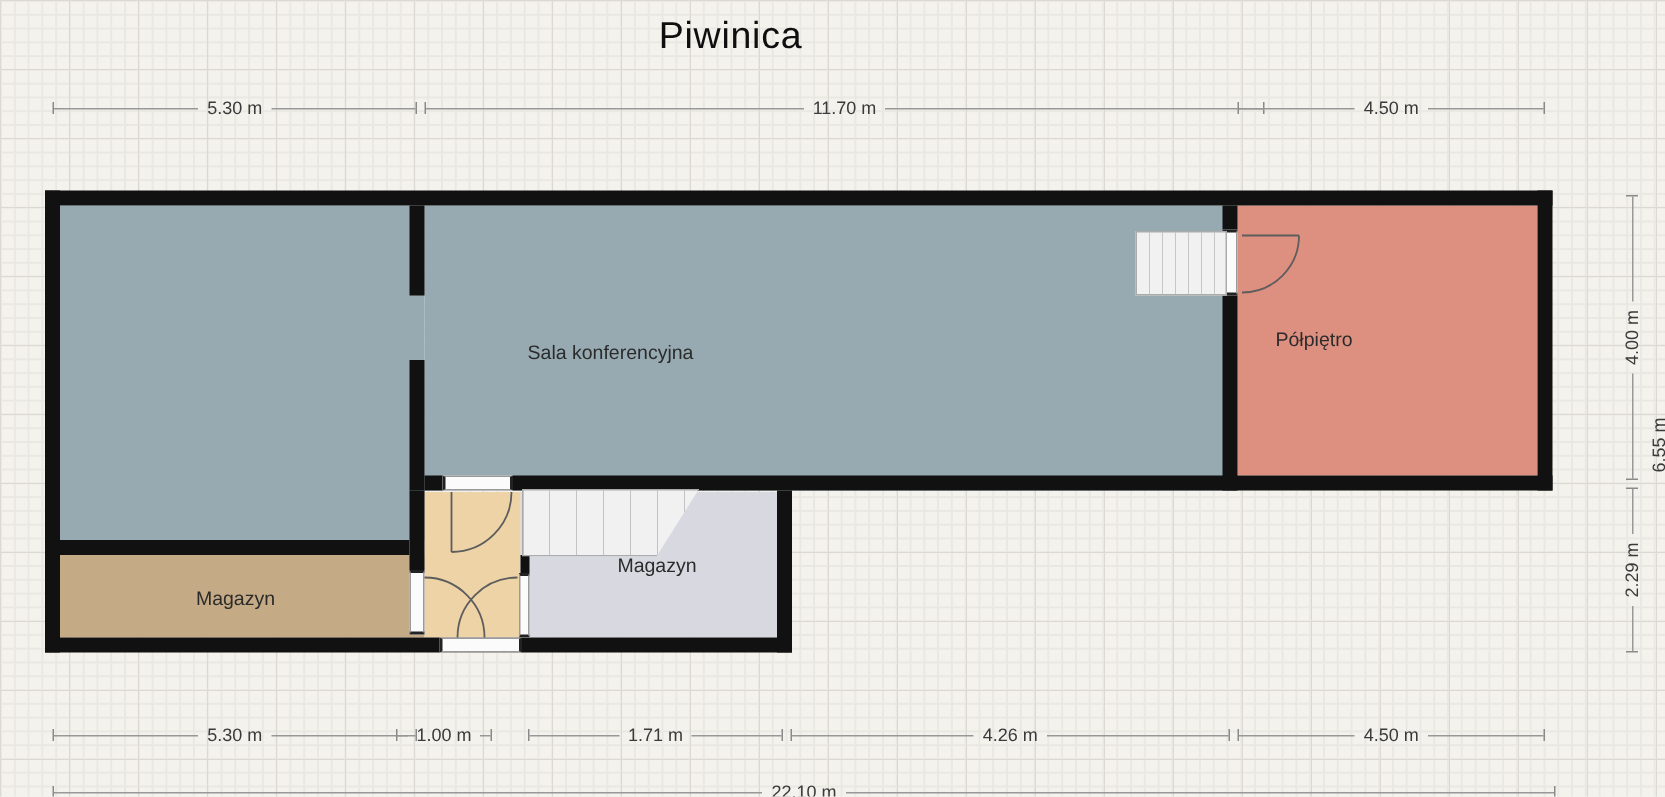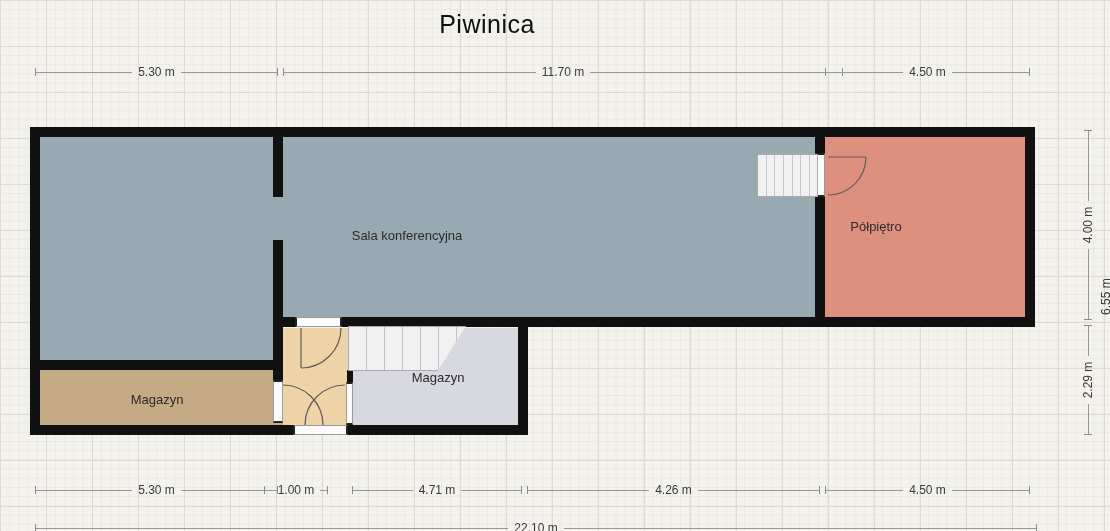--- a/index.html
+++ b/index.html
@@ -137,21 +137,21 @@
 <div class="dim" style="left:264px;top:482px;width:64px">
   <span class="tick"></span>
     <span class="ln"></span>
     <span class="lbl">1.00 m</span>
     <span class="ln"></span>
     <span class="tick"></span>
 </div>
 <div class="dim" style="left:352px;top:482px;width:170px">
   <span class="tick"></span>
     <span class="ln"></span>
-    <span class="lbl">4.71 m</span>
+    <span class="lbl">1.71 m</span>
     <span class="ln"></span>
     <span class="tick"></span>
 </div>
 <div class="dim" style="left:527px;top:482px;width:293px">
   <span class="tick"></span>
     <span class="ln"></span>
     <span class="lbl">4.26 m</span>
     <span class="ln"></span>
     <span class="tick"></span>
 </div>

